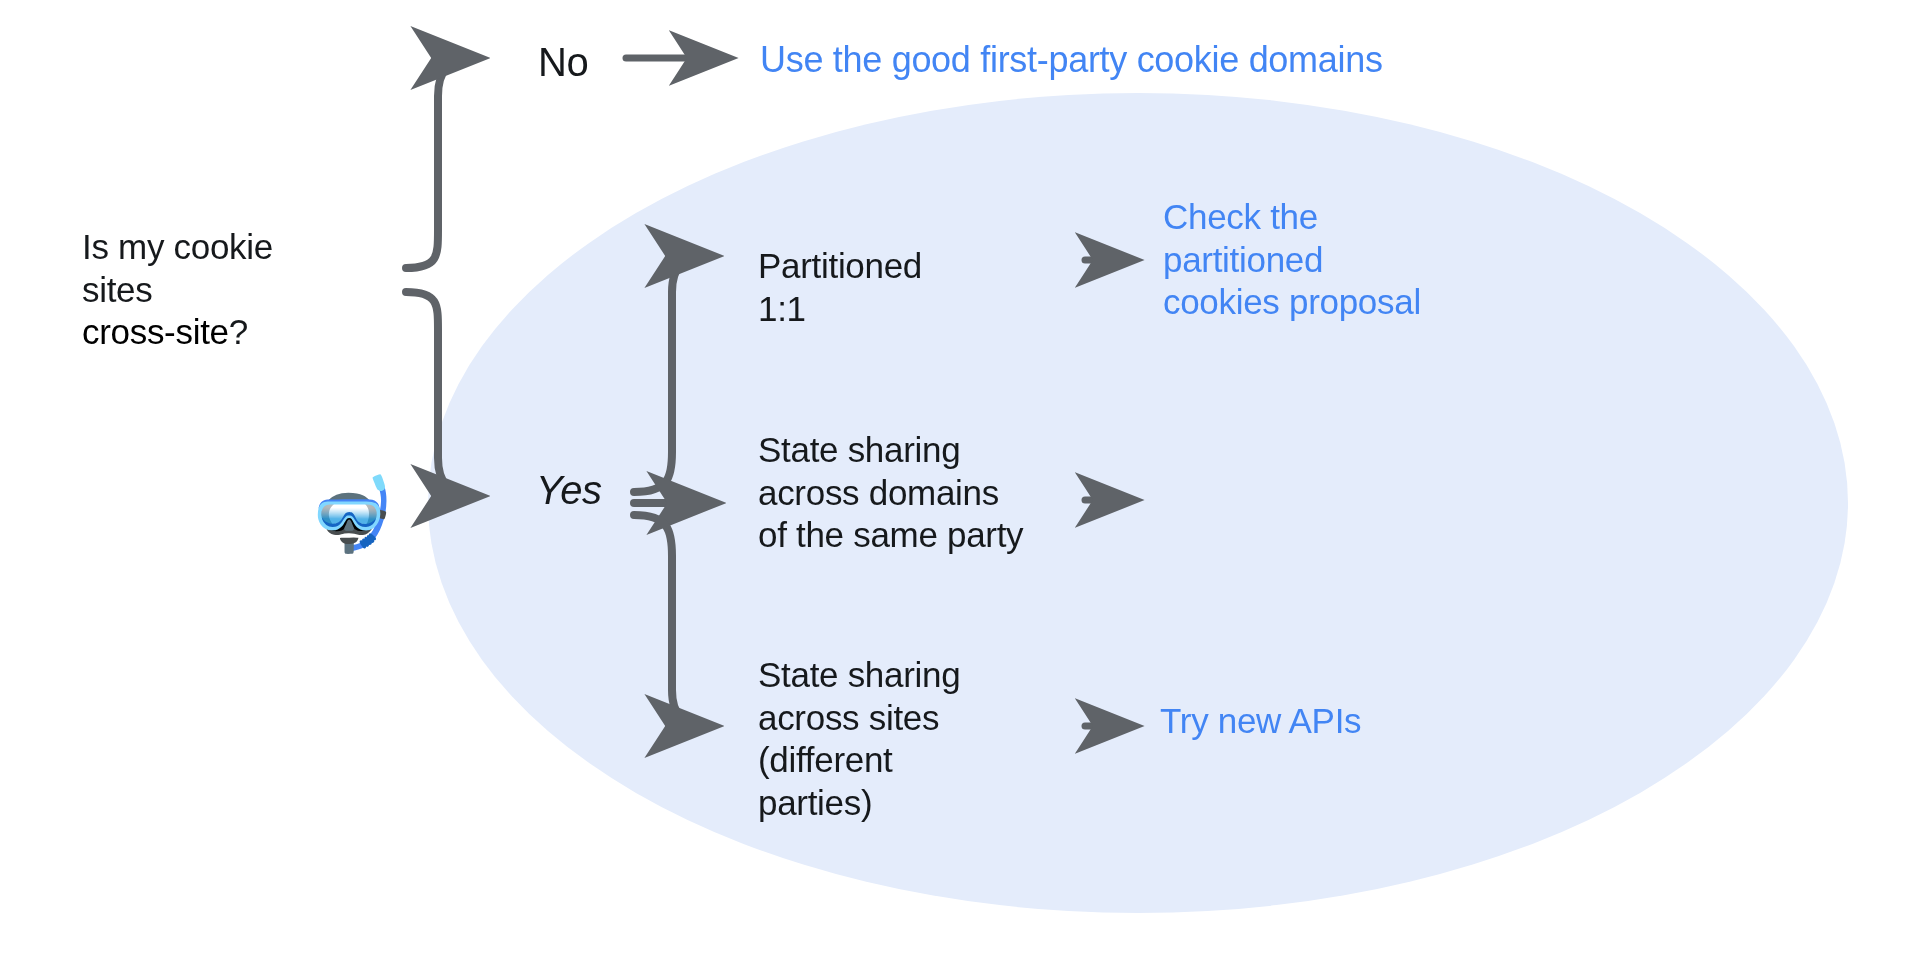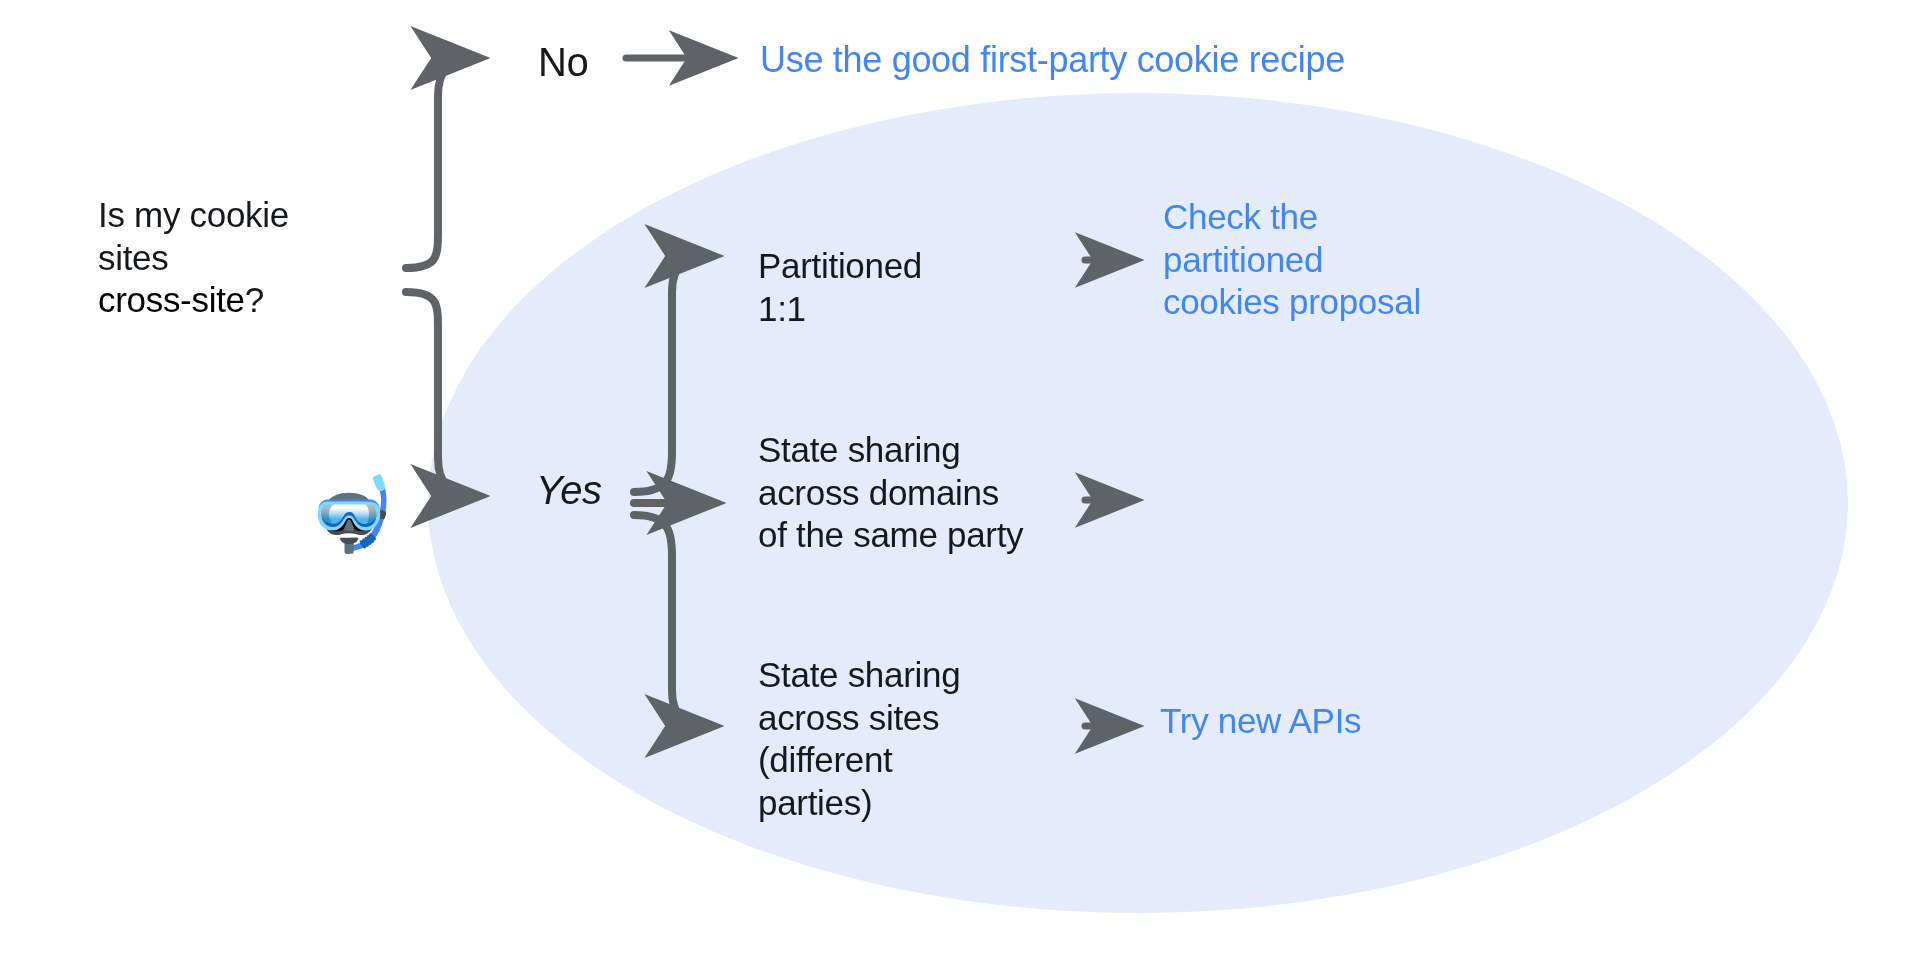--- a/index.html
+++ b/index.html
@@ -26,26 +26,25 @@
     height: 960px;
   }
   .node {
     position: absolute;
     line-height: 1.22;
     letter-spacing: -0.3px;
     white-space: pre-line;
   }
   .q-text {
     left: 82px;
-    top: 194px;
+    top: 226px;
     width: 300px;
     font-size: 35px;
     font-weight: 500;
     color: #16191c;
-    margin-left: 16px;
   }
   .q-text .hl {
     color: #000000;
   }
   .branch-label {
     font-size: 40px;
     font-weight: 500;
     color: #16191c;
   }
   .label-no {
@@ -148,21 +147,21 @@
     <line x1="1085" y1="726" x2="1132" y2="726" stroke="#5f6368" stroke-width="7" stroke-linecap="round" marker-end="url(#arrowheadSm)"></line>
   </svg>
 
   <div class="node q-text"><span>Is my cookie</span><br><span>sites</span><br><span class="hl">cross-site</span><span>?</span></div>
 
   <div class="emoji">🤿</div>
 
   <div class="node branch-label label-no">No</div>
   <div class="node branch-label label-yes">Yes</div>
 
-  <div class="node link link-first-party">Use the good first-party cookie recipe</div>
+  <div class="node link link-first-party">Use the good first-party cookie domains</div>
 
   <div class="node opt opt-partitioned">Partitioned
 1:1</div>
   <div class="node link link-partitioned">Check the
 partitioned
 cookies proposal</div>
 
   <div class="node opt opt-domains">State sharing
 across domains
 of the same party</div>

